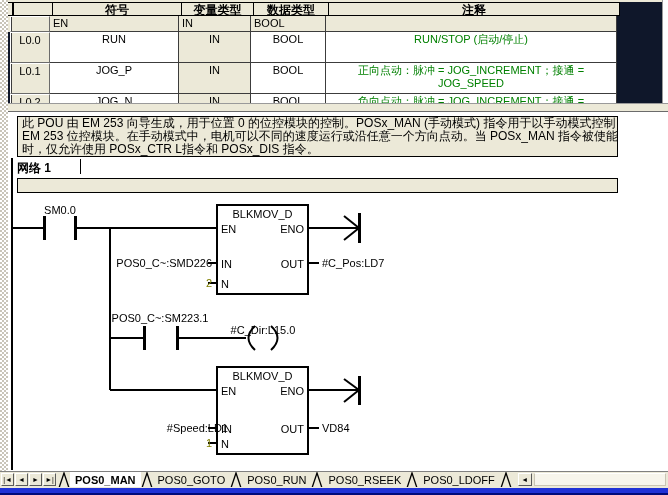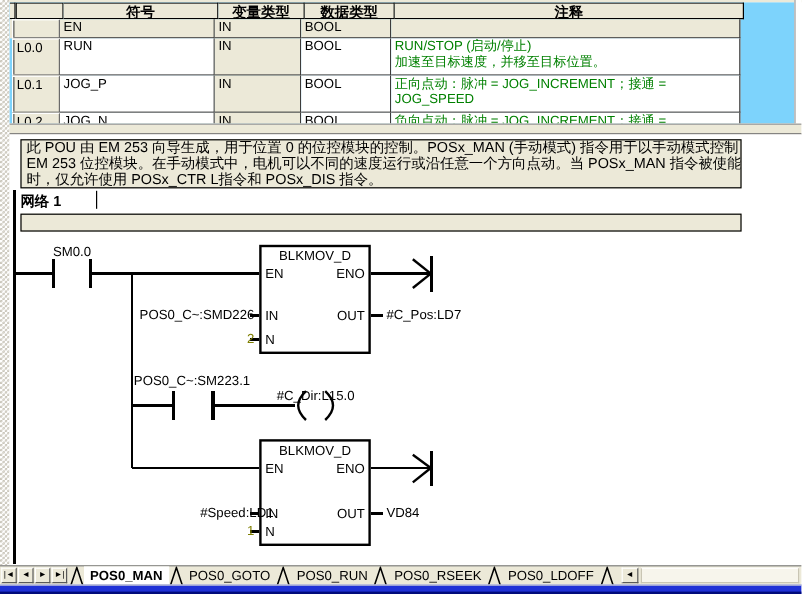--- a/index.html
+++ b/index.html
@@ -7,36 +7,36 @@
           font-family:"Liberation Sans","DejaVu Sans",sans-serif;color:#000;}
   
   .dither{position:absolute;left:0;top:0;width:8px;height:471px;background:#fff;
     background-image:linear-gradient(45deg,#c9c5b9 25%,transparent 25%,transparent 75%,#c9c5b9 75%),
                      linear-gradient(45deg,#c9c5b9 25%,transparent 25%,transparent 75%,#c9c5b9 75%);
     background-size:4px 4px;background-position:0 0,2px 2px;}
   .top-line{position:absolute;left:8px;top:0;width:660px;height:2px;background:#ece9d8;}
   .right-strip{position:absolute;left:662px;top:0;width:6px;height:103px;background:#fff;border-left:1px solid #9a9a9a;box-sizing:border-box;}
 
   
-  .var-table{position:absolute;left:8px;top:2px;width:654px;height:101px;background:#7dd3fc;overflow:hidden;font-size:11px;}
+  .var-table{position:absolute;left:8px;top:2px;width:654px;height:101px;background:#0f172a;overflow:hidden;font-size:11px;}
   .trow{display:flex;align-items:stretch;}
   .tcell{box-sizing:border-box;padding:1px 3px;border-right:1px solid #3c3c3c;border-bottom:1px solid #3c3c3c;overflow:hidden;white-space:nowrap;line-height:13px;}
   .pad{width:2px;border:none;padding:0;}
   .c-addr{width:40px;}
   .c-sym{width:129px;}
   .c-vt{width:72px;background:#ece9d8;}
   .c-dt{width:75px;}
   .c-cm{width:291px;}
   .thead .tcell{font-weight:bold;font-size:12px;text-align:center;background:#ece9d8;border:1px solid #000;border-left:none;height:14px;padding:0 2px;line-height:14px;}
   .thead .c-addr{border-left:1px solid #000;}
   .trow.body .c-addr{background:#ece9d8;border:1px solid;border-color:#fff #6b6b6b #6b6b6b #fff;box-shadow:0 1px 0 #3c3c3c,1px 0 0 #3c3c3c inset;margin-left:0;}
   .trow.body .c-sym,.trow.body .c-dt,.trow.body .c-cm{background:#fff;}
   .trow.body.row-en .tcell{background:#ece9d8;}
   .cm-green{color:#008000;}
-  .r16{height:16px;} .r31{height:31px;}
+  .r16{height:16px;} .r31{height:31px;text-align:center;}
 
   
   .splitter{position:absolute;left:8px;top:103px;width:660px;height:9px;background:#ece9d8;border-top:1px solid #9a9a9a;border-bottom:1px solid #6b6b6b;box-sizing:border-box;}
 
   
   .ladder{position:absolute;left:8px;top:112px;width:660px;height:359px;background:#fff;}
   .pou-box{position:absolute;left:9px;top:4px;width:601px;height:41px;box-sizing:border-box;border:1px solid #000;background:#ece9d8;color:#000000;font-size:12px;line-height:13px;padding:0 4px;white-space:nowrap;overflow:hidden;}
   .net-label{position:absolute;left:9px;top:48px;font-size:12px;font-weight:bold;}
   .cursor{position:absolute;left:72px;top:47px;width:1px;height:15px;background:#000;}
   .net-comment{position:absolute;left:9px;top:66px;width:601px;height:15px;box-sizing:border-box;border:1px solid #000;background:#ece9d8;}
@@ -97,21 +97,20 @@
     </div>
 
     <div class="trow body r31">
       <div class="tcell pad"></div>
       <div class="tcell c-addr">L0.0</div>
       <div class="tcell c-sym">RUN</div>
       <div class="tcell c-vt">IN</div>
       <div class="tcell c-dt">BOOL</div>
       <div class="tcell c-cm cm-green">
           <div>RUN/STOP (启动/停止)</div>
-          <div>加速至目标速度，并移至目标位置。</div>
         </div>
     </div>
 
     <div class="trow body r31">
       <div class="tcell pad"></div>
       <div class="tcell c-addr">L0.1</div>
       <div class="tcell c-sym">JOG_P</div>
       <div class="tcell c-vt">IN</div>
       <div class="tcell c-dt">BOOL</div>
       <div class="tcell c-cm cm-green">

